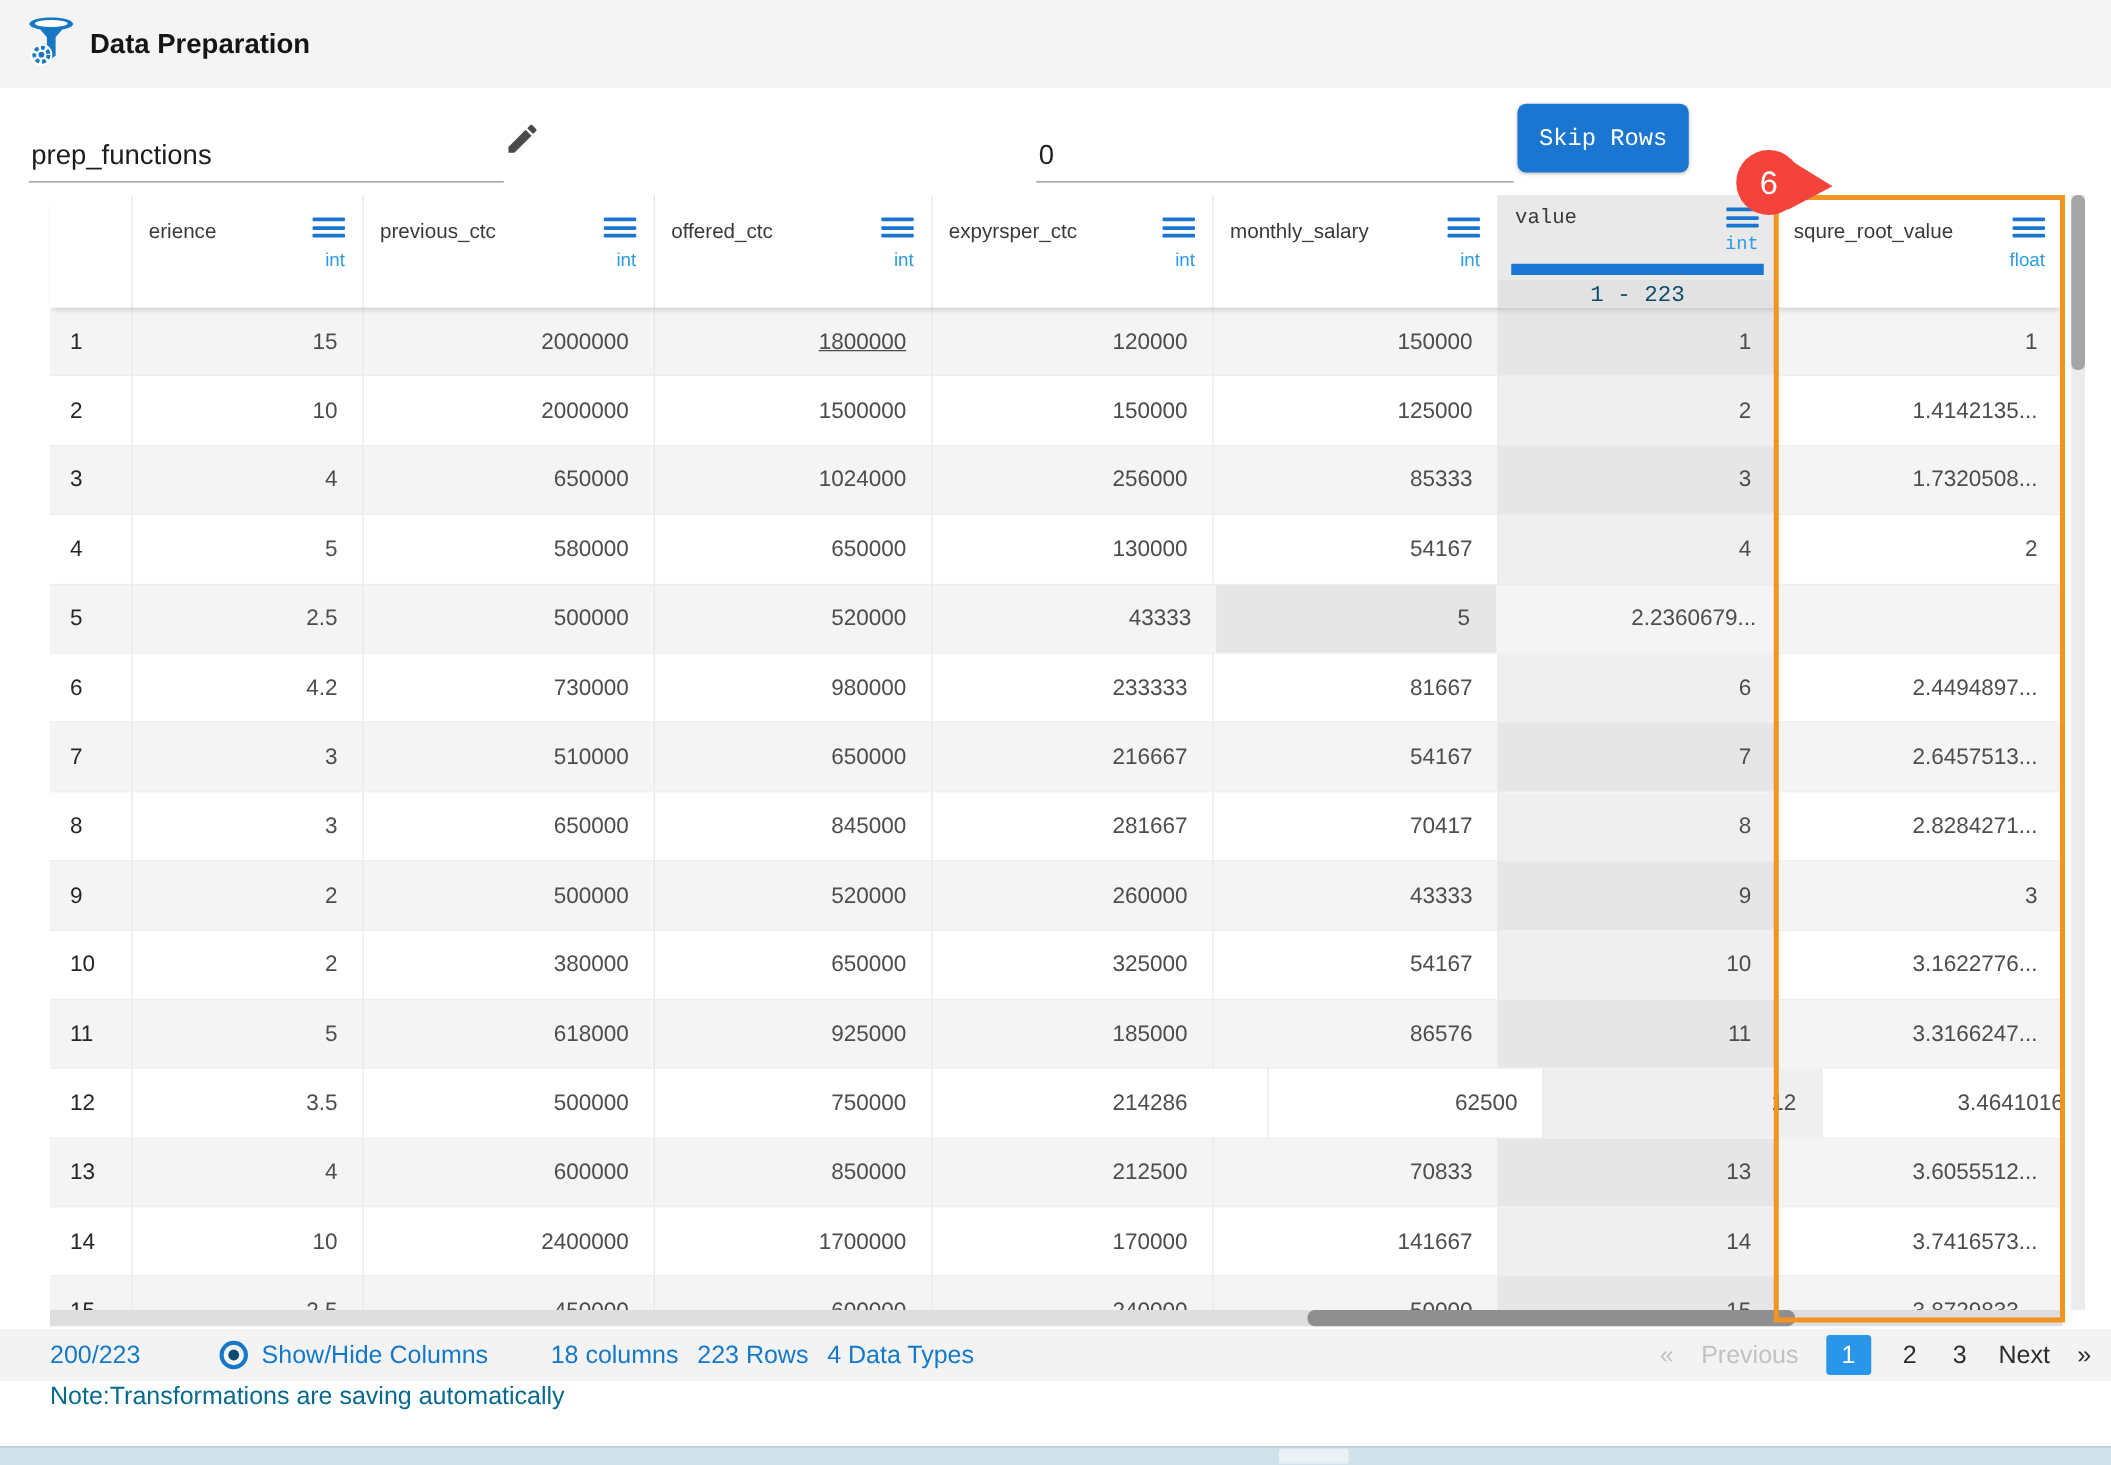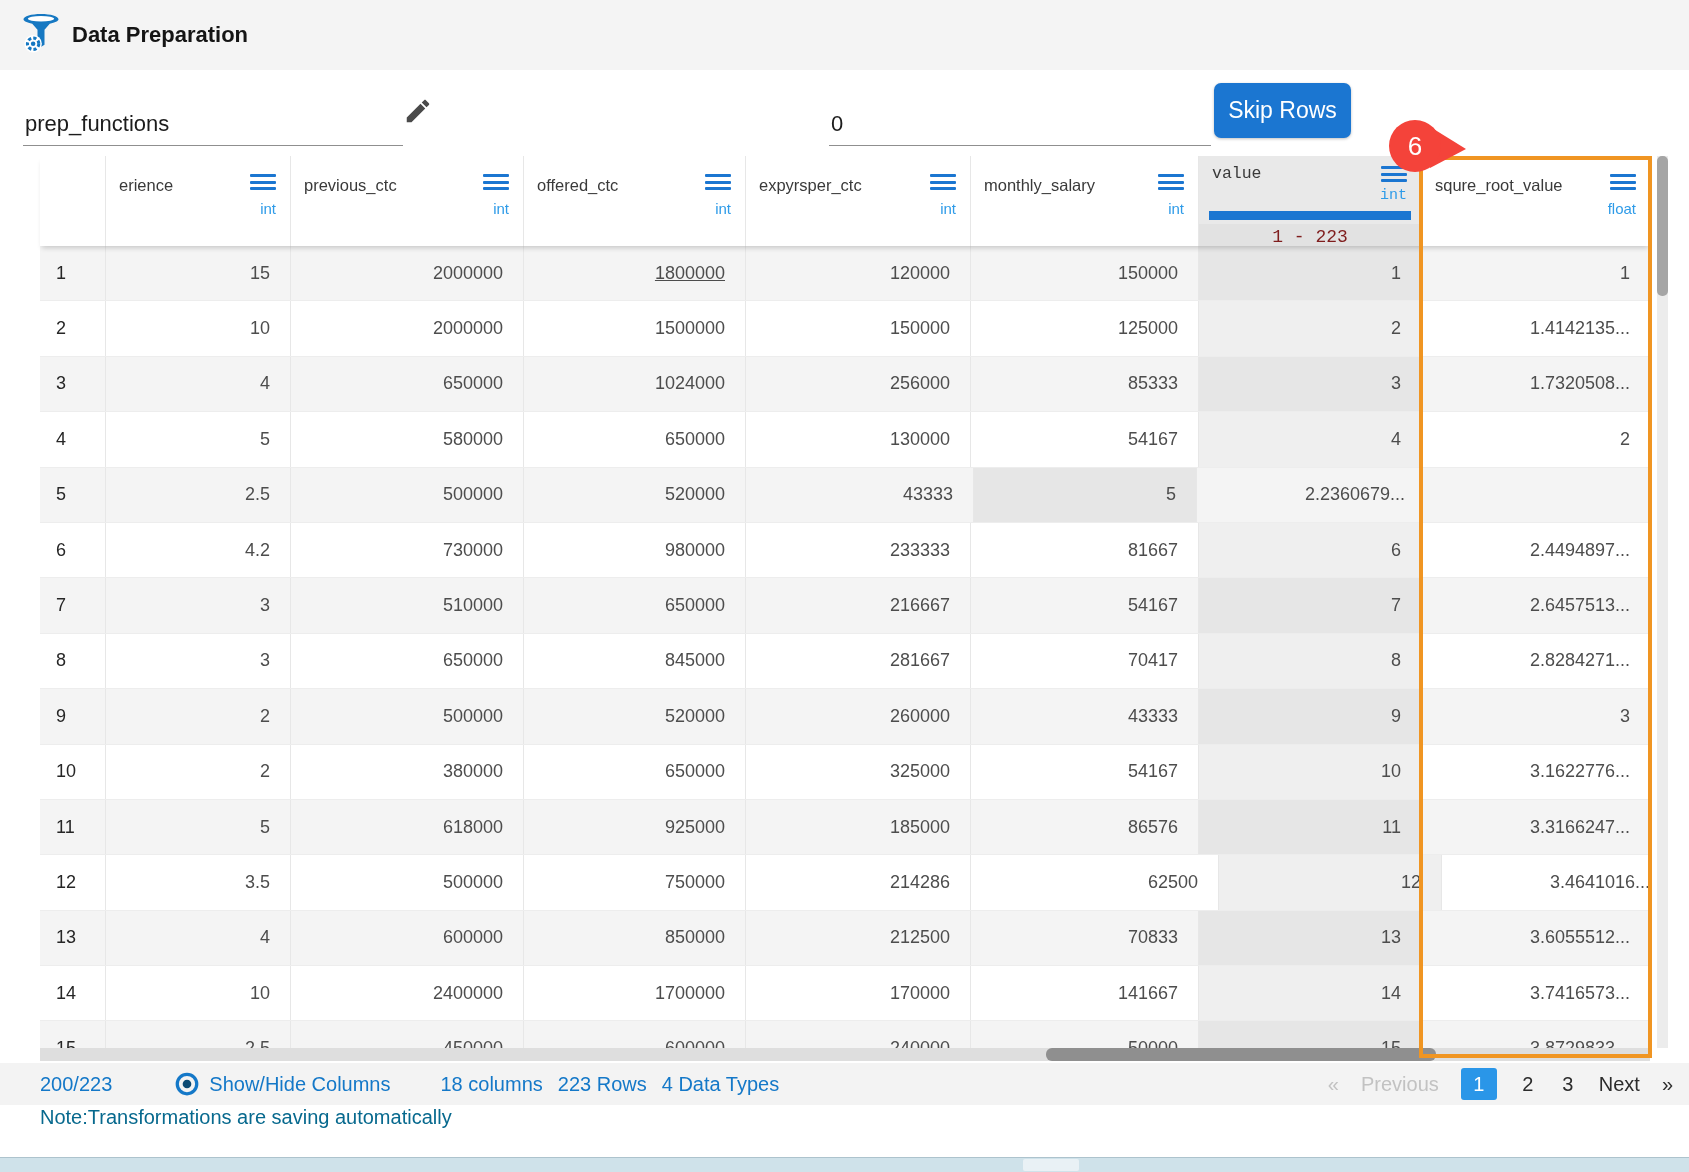--- a/index.html
+++ b/index.html
@@ -15,39 +15,39 @@
 
   
   .toolbar{position:absolute;left:0;top:70px;width:1689px;height:86px;background:#fff;}
   .ufield{position:absolute;bottom:10px;border:none;outline:none;background:transparent;
           border-bottom:1px solid #8f8f8f;font-family:"Liberation Sans",sans-serif;
           font-size:22px;color:#1c1c1c;padding:0 0 8px 2px;}
   #nameField{left:23px;width:378px;}
   #skipField{left:829px;width:380px;}
   .pencil{position:absolute;left:403px;top:26px;background:none;border:none;cursor:pointer;padding:0;}
   .skipbtn{position:absolute;left:1214px;top:13px;width:137px;height:55px;background:#1b76d1;
-           color:#fff;font-family:Liberation Sans, sans-serif;font-size:23px;border:none;
+           color:#fff;font-family:Liberation Mono, monospace;font-size:19px;border:none;
            border-radius:7px;box-shadow:0 1px 3px rgba(0,0,0,.25);cursor:pointer;}
 
   
   .thead{position:absolute;left:40px;top:156px;width:1610px;height:90px;background:#fff;
          display:flex;z-index:2;box-shadow:0 4px 5px -2px rgba(0,0,0,.18);}
   .hcell{position:relative;box-sizing:border-box;height:90px;flex:none;}
   .hcell + .hcell{border-left:1px solid #e7e7e7;}
   .hname{position:absolute;top:20px;left:13px;font-size:16.5px;color:#3a3a3a;white-space:nowrap;overflow:hidden;}
   .burger{position:absolute;top:18px;right:14px;width:26px;}
   .burger i{display:block;height:3px;background:#1b76d1;margin-bottom:3.5px;border-radius:1px;}
   .htype{position:absolute;top:44px;right:14px;font-size:15px;color:#2e9be8;}
   .hcell.sel{background:#e9e9e9;font-family:Liberation Mono, monospace;}
   .hcell.sel .hname{top:8px;}
   .hcell.sel .burger{top:10px;}
   .hcell.sel .htype{top:31px;}
   .hbar{position:absolute;top:55px;left:10px;right:10px;height:9px;background:#1b76d1;}
   .hrange{position:absolute;top:68px;left:0;right:0;bottom:0;background:#e2e2e2;
-          text-align:center;font-size:18px;color:#7f1d1d;padding-top:3px;}
+          text-align:center;font-size:18px;color:#0c4a6e;padding-top:3px;}
 
   .tbody{position:absolute;left:40px;top:246px;width:1610px;height:802px;overflow:hidden;z-index:1;}
   .trow{display:flex;height:55.4px;box-sizing:border-box;border-bottom:1px solid #ededed;background:#fff;}
   .trow.odd{background:#f4f4f4;}
   .cell{flex:none;box-sizing:border-box;display:flex;align-items:center;justify-content:flex-end;
         padding-right:20px;font-size:18px;color:#4d4d4d;white-space:nowrap;overflow:hidden;}
   .cell + .cell{border-left:1px solid #e7e7e7;}
   .cell.icell{justify-content:flex-start;padding:0 0 0 16px;color:#262626;}
   .trow.odd  .valcol{background:#e6e6e6;}
   .trow.even .valcol{background:#efefef;}
@@ -290,21 +290,21 @@
         <div class="cell" style="width: 228px;">86576</div>
         <div class="cell valcol" style="width: 223px;">11</div>
         <div class="cell sqcol" style="width: 229px;">3.3166247...</div>
       </div>
       <div class="trow even">
         <div class="cell icell" style="width: 65px;">12</div>
         <div class="cell" style="width: 185px;">3.5</div>
         <div class="cell" style="width: 233px;">500000</div>
         <div class="cell" style="width: 222px;">750000</div>
         <div class="cell" style="width: 225px;">214286</div>
-        <div class="cell" style="width: 248px;">62500</div>
+        <div class="cell" style="width: 220px; margin-left: 44px;">62500</div>
         <div class="cell valcol" style="width: 223px;">12</div>
         <div class="cell sqcol" style="width: 229px;">3.4641016...</div>
       </div>
       <div class="trow odd">
         <div class="cell icell" style="width: 65px;">13</div>
         <div class="cell" style="width: 185px;">4</div>
         <div class="cell" style="width: 233px;">600000</div>
         <div class="cell" style="width: 222px;">850000</div>
         <div class="cell" style="width: 225px;">212500</div>
         <div class="cell" style="width: 228px;">70833</div>

